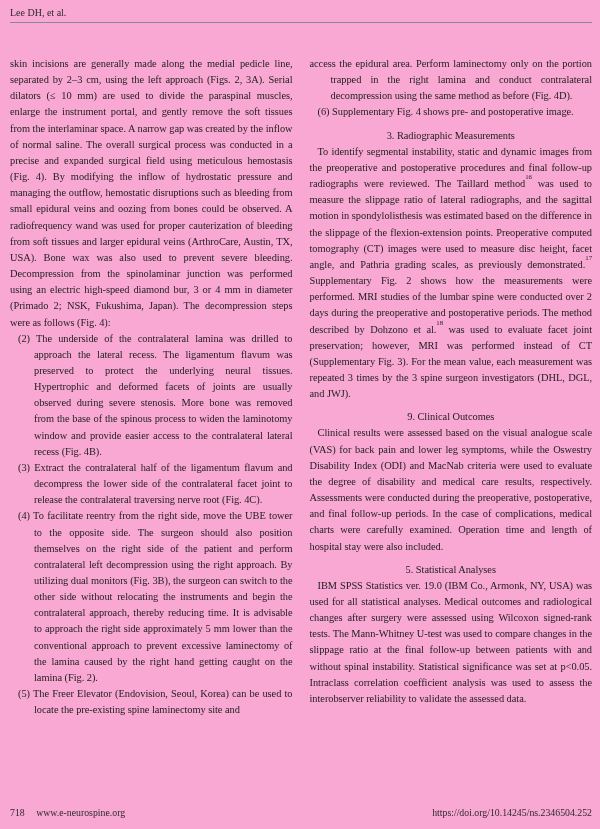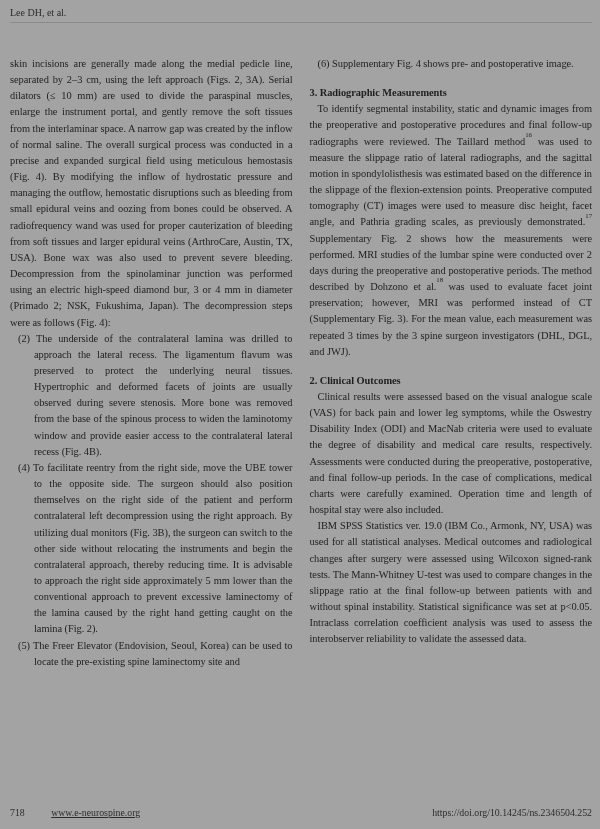--- a/index.html
+++ b/index.html
@@ -1,71 +1,74 @@
 <!DOCTYPE html>
 <html><head>
 <meta charset="utf-8">
 <style>
   * { margin:0; padding:0; box-sizing:border-box; }
   html, body { width:600px; height:829px; }
   body { background:#e9e9e7; font-family:"Liberation Serif","DejaVu Serif",serif; }
   .page {
-    width:600px; height:829px; background:#a3a3a3; color:#1e1e1e;
+    width:600px; height:829px; background:#f9a8d4; color:#1e1e1e;
     position:relative; overflow:hidden; padding:7px 8px 0 10px;
   }
   .running-head {
     display:flex; justify-content:space-between; align-items:flex-end;
     font-size:10px; color:#2b2b2b; padding-bottom:4px;
     border-bottom:1px solid #8a8a8a;
   }
   .columns {
     display:flex; gap:17px; margin-top:33px;
     font-size:10.4px; line-height:16.15px; letter-spacing:-0.05px;
   }
   .col { flex:1 1 0; min-width:0; }
   .para { text-align:justify; }
   .indent { text-indent:8px; }
   .li { text-align:justify; padding-left:24px; text-indent:-16px; }
   .li-cont { text-align:justify; padding-left:21px; text-indent:-21px; }
-  .heading { font-size:10.4px; font-weight:bold; margin-top:13px; line-height:16.15px; }
+  .heading { font-size:10.4px; font-weight:normal; margin-top:7px; line-height:16.15px;text-align:center; }
   sup { font-size:6.8px; line-height:0; position:relative; top:-3.2px; }
   .footer {
     position:absolute; left:10px; right:8px; bottom:11px;
     display:flex; justify-content:space-between; align-items:baseline;
     font-size:9.8px; color:#2b2b2b;
   }
-  .footer-left span + span { margin-left:24px;text-decoration:underline; }
+  .footer-left span + span { margin-left:9px; }
 </style>
 </head>
 <body>
 
 <div class="page">
 
   <header class="running-head">
     <span>Lee DH, et al.</span>
   </header>
 
   <main class="columns">
 
     <section class="col">
       <p class="para">skin incisions are generally made along the medial pedicle line, separated by 2–3 cm, using the left approach (Figs. 2, 3A). Serial dilators (≤ 10 mm) are used to divide the paraspinal muscles, enlarge the instrument portal, and gently remove the soft tissues from the interlaminar space. A narrow gap was created by the inflow of normal saline. The overall surgical process was conducted in a precise and expanded surgical field using meticulous hemostasis (Fig. 4). By modifying the inflow of hydrostatic pressure and managing the outflow, hemostatic disruptions such as bleeding from small epidural veins and oozing from bones could be observed. A radiofrequency wand was used for proper cauterization of bleeding from soft tissues and larger epidural veins (ArthroCare, Austin, TX, USA). Bone wax was also used to prevent severe bleeding. Decompression from the spinolaminar junction was performed using an electric high-speed diamond bur, 3 or 4 mm in diameter (Primado 2; NSK, Fukushima, Japan). The decompression steps were as follows (Fig. 4):</p>
       <div class="li"><span>(2)</span> <span>The underside of the contralateral lamina was drilled to approach the lateral recess. The ligamentum flavum was preserved to protect the underlying neural tissues. Hypertrophic and deformed facets of joints are usually observed during severe stenosis. More bone was removed from the base of the spinous process to widen the laminotomy window and provide easier access to the contralateral lateral recess (Fig. 4B).</span></div>
+      <div class="li"><span>(3)</span> <span>Extract the contralateral half of the ligamentum flavum and decompress the lower side of the contralateral facet joint to release the contralateral traversing nerve root (Fig. 4C).</span></div>
       <div class="li"><span>(4)</span> <span>To facilitate reentry from the right side, move the UBE tower to the opposite side. The surgeon should also position themselves on the right side of the patient and perform contralateral left decompression using the right approach. By utilizing dual monitors (Fig. 3B), the surgeon can switch to the other side without relocating the instruments and begin the contralateral approach, thereby reducing time. It is advisable to approach the right side approximately 5 mm lower than the conventional approach to prevent excessive laminectomy of the lamina caused by the right hand getting caught on the lamina (Fig. 2).</span></div>
       <div class="li"><span>(5)</span> <span>The Freer Elevator (Endovision, Seoul, Korea) can be used to locate the pre-existing spine laminectomy site and</span></div>
     </section>
 
     <section class="col">
+      <p class="li-cont">access the epidural area. Perform laminectomy only on the portion trapped in the right lamina and conduct contralateral decompression using the same method as before (Fig. 4D).</p>
       <div class="li"><span>(6)</span> <span>Supplementary Fig. 4 shows pre- and postoperative image.</span></div>
 
       <h2 class="heading">3. Radiographic Measurements</h2>
       <p class="para indent"><span>To identify segmental instability, static and dynamic images from the preoperative and postoperative procedures and final follow-up radiographs were reviewed. The Taillard method</span><sup>16</sup><span> was used to measure the slippage ratio of lateral radiographs, and the sagittal motion in spondylolisthesis was estimated based on the difference in the slippage of the flexion-extension points. Preoperative computed tomography (CT) images were used to measure disc height, facet angle, and Pathria grading scales, as previously demonstrated.</span><sup>17</sup><span> Supplementary Fig. 2 shows how the measurements were performed. MRI studies of the lumbar spine were conducted over 2 days during the preoperative and postoperative periods. The method described by Dohzono et al.</span><sup>18</sup><span> was used to evaluate facet joint preservation; however, MRI was performed instead of CT (Supplementary Fig. 3). For the mean value, each measurement was repeated 3 times by the 3 spine surgeon investigators (DHL, DGL, and JWJ).</span></p>
 
-      <h2 class="heading">2. Clinical Outcomes</h2>
+      <h2 class="heading">9. Clinical Outcomes</h2>
       <p class="para indent">Clinical results were assessed based on the visual analogue scale (VAS) for back pain and lower leg symptoms, while the Oswestry Disability Index (ODI) and MacNab criteria were used to evaluate the degree of disability and medical care results, respectively. Assessments were conducted during the preoperative, postoperative, and final follow-up periods. In the case of complications, medical charts were carefully examined. Operation time and length of hospital stay were also included.</p>
 
+      <h2 class="heading">5. Statistical Analyses</h2>
       <p class="para indent">IBM SPSS Statistics ver. 19.0 (IBM Co., Armonk, NY, USA) was used for all statistical analyses. Medical outcomes and radiological changes after surgery were assessed using Wilcoxon signed-rank tests. The Mann-Whitney U-test was used to compare changes in the slippage ratio at the final follow-up between patients with and without spinal instability. Statistical significance was set at p&lt;0.05. Intraclass correlation coefficient analysis was used to assess the interobserver reliability to validate the assessed data.</p>
     </section>
 
   </main>
 
   <footer class="footer">
     <div class="footer-left">
       <span>718</span>
       <span>www.e-neurospine.org</span>
     </div>

